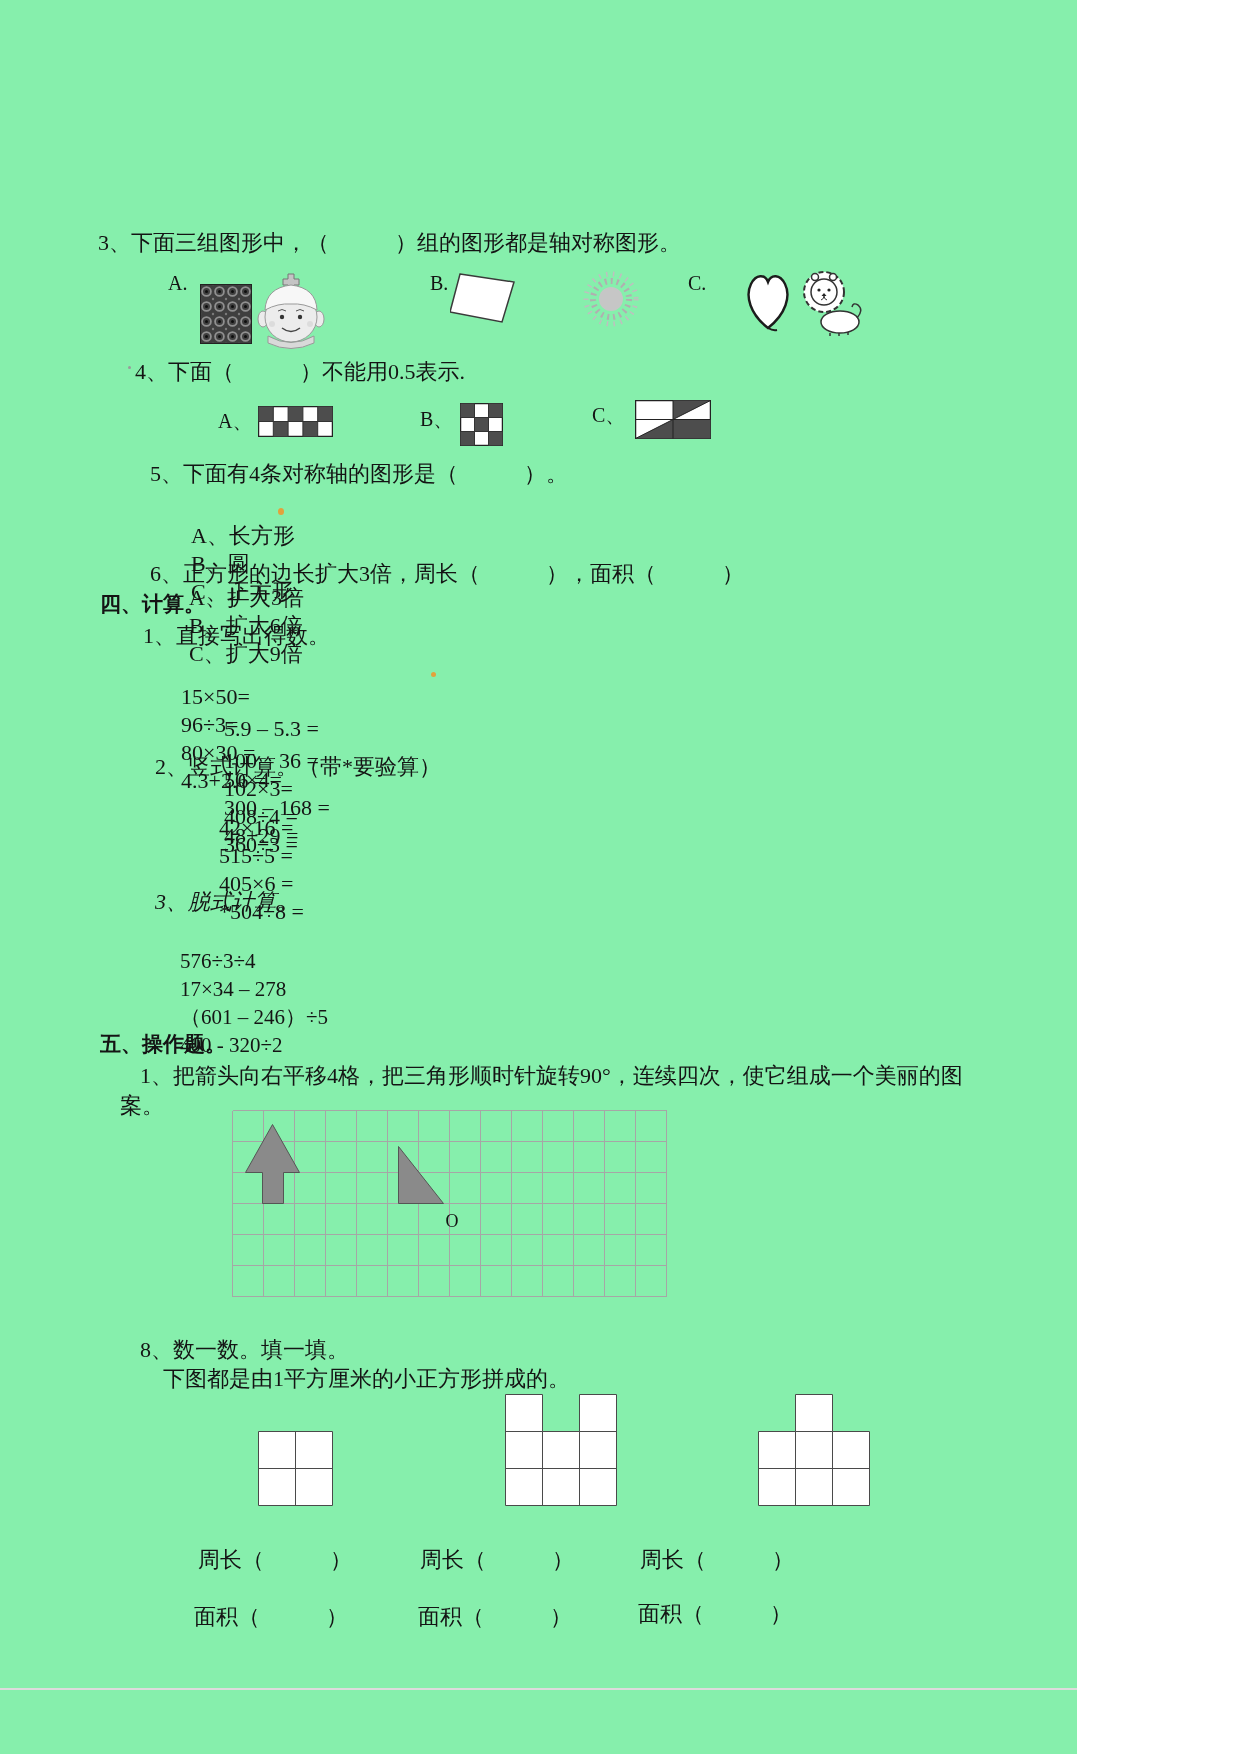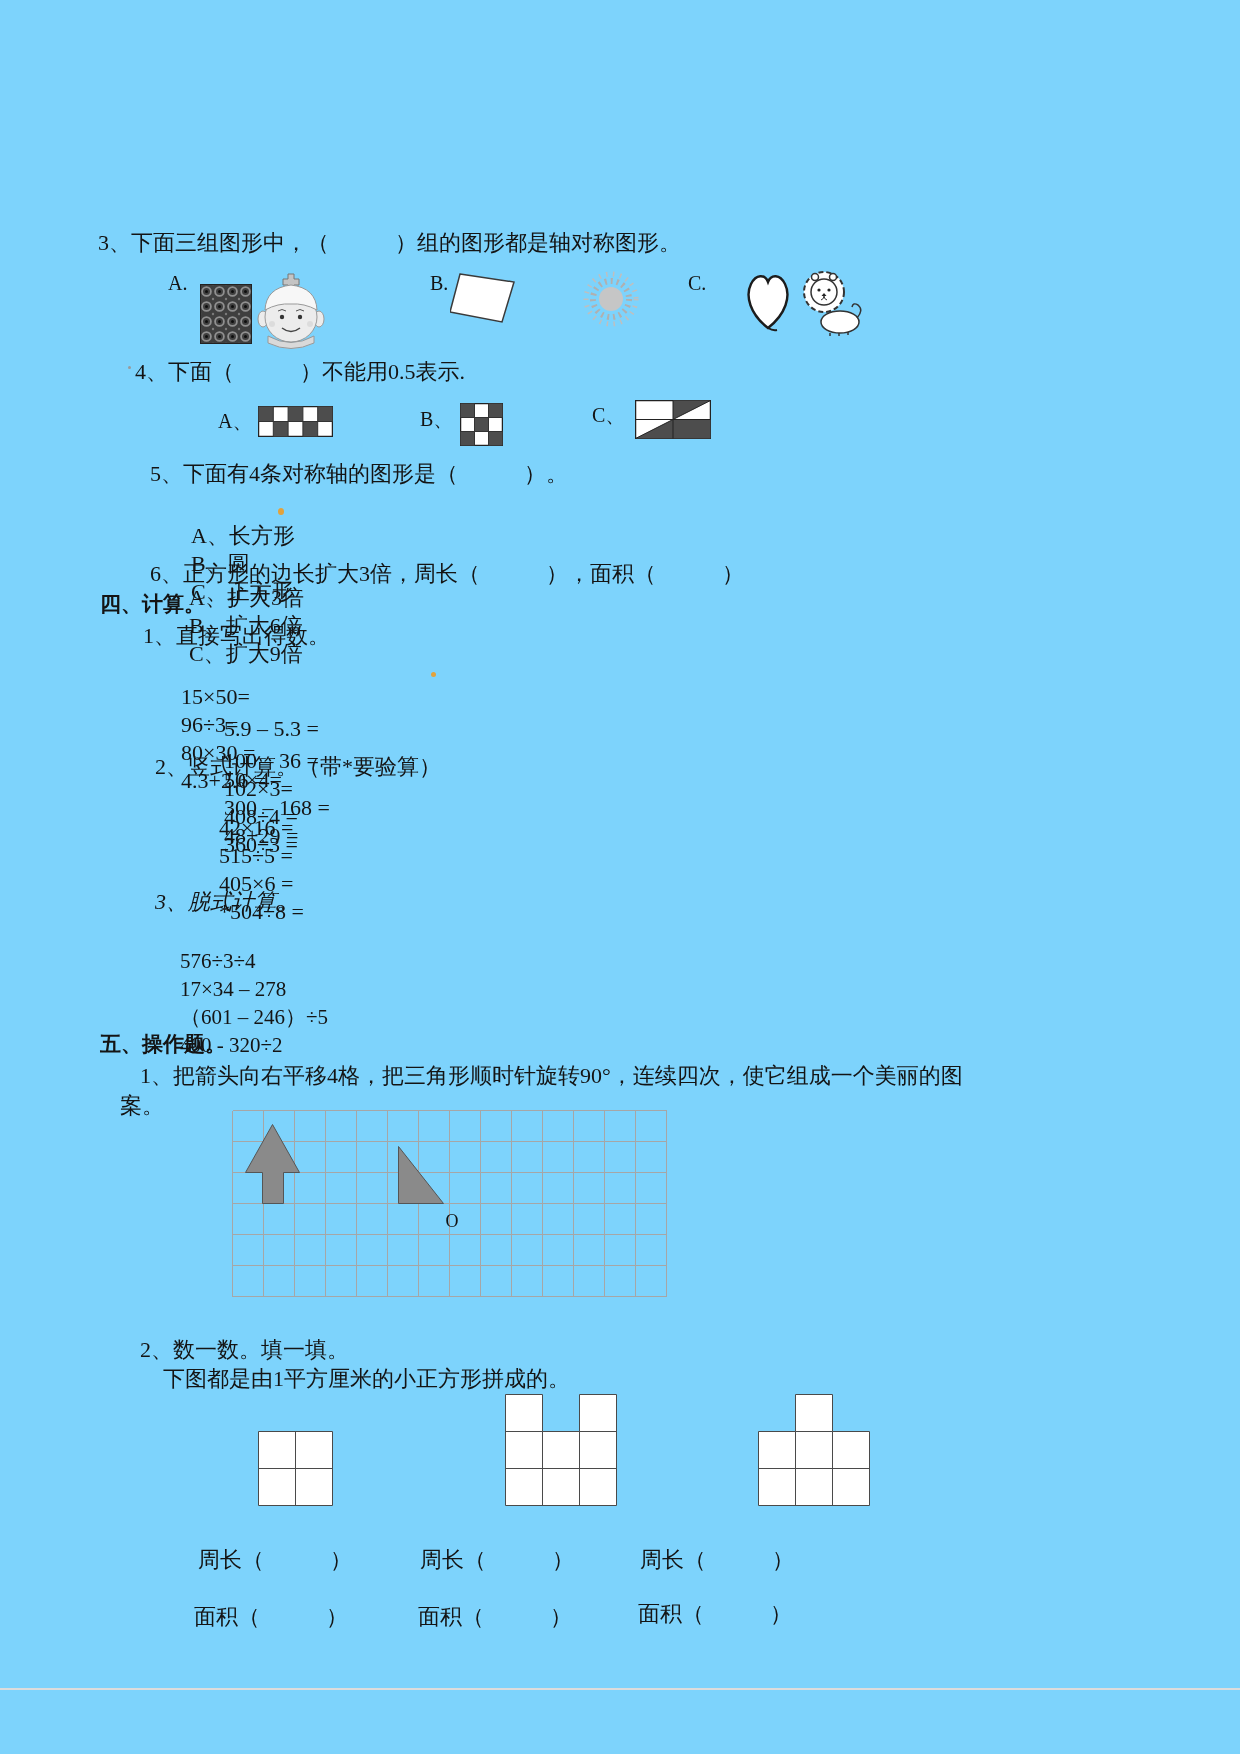--- a/index.html
+++ b/index.html
@@ -1,17 +1,17 @@
 <!DOCTYPE html>
 <html><head>
 <meta charset="utf-8">
 <style>
   * { margin:0; padding:0; box-sizing:border-box; }
   html,body { background:#fff; }
-  .page { position:relative; width:1240px; height:1754px; background:#7dd3fc; overflow:hidden;
+  .page { position:relative; width:1077px; height:1754px; background:#86efac; overflow:hidden;
           font-family:"Liberation Serif","DejaVu Serif",serif; color:#141414; }
   .abs { position:absolute; }
   .t   { font-size:22px; line-height:28px; white-space:pre; }
   .h2  { font-size:21px; line-height:28px; font-weight:bold; white-space:pre;
          font-family:"Liberation Sans","DejaVu Sans",sans-serif; }
   .ex  { display:inline-block; white-space:pre; font-size:22px; }
   .ex21{ display:inline-block; white-space:pre; font-size:21px; }
   .lbl { font-size:20px; white-space:pre; }
   .dot { position:absolute; border-radius:50%; }
   svg  { display:block; }
@@ -198,21 +198,21 @@
       <g shape-rendering="crispEdges" stroke="#a6a6a6" stroke-width="1" fill="none">
         <path d="M0 0V186M31 0V186M62 0V186M93 0V186M124 0V186M155 0V186M186 0V186M217 0V186M248 0V186M279 0V186M310 0V186M341 0V186M372 0V186M403 0V186M434 0V186"></path>
         <path d="M0 0H434M0 31H434M0 62H434M0 93H434M0 124H434M0 155H434M0 186H434"></path>
       </g>
       <path d="M40 14 L67 62 H51 V93 H30 V62 H13 Z" fill="#8a8a8a" stroke="#555"></path>
       <path d="M166 36 V93 H211 Z" fill="#8a8a8a" stroke="#555"></path>
       <text x="213" y="116" font-size="18" font-family="Liberation Serif, DejaVu Serif, serif" fill="#111">O</text>
     </svg>
   </div>
 
-  <div class="abs t" style="left:140px; top:1336px;">2、数一数。填一填。</div>
+  <div class="abs t" style="left:140px; top:1336px;">8、数一数。填一填。</div>
   <div class="abs t" style="left:163px; top:1365px;">下图都是由1平方厘米的小正方形拼成的。</div>
 
   <div class="abs" style="left:258px; top:1431px;">
     <svg width="75" height="75" viewBox="0 0 75 75">
       <path d="M0.5 0.5 H74.5 V74.5 H0.5 Z" fill="#fff" stroke="#4a4a4a"></path>
       <path d="M37.5 0.5V74.5M0.5 37.5H74.5" stroke="#4a4a4a" fill="none"></path>
     </svg>
   </div>
   <div class="abs" style="left:505px; top:1394px;">
     <svg width="112" height="112" viewBox="0 0 112 112">

